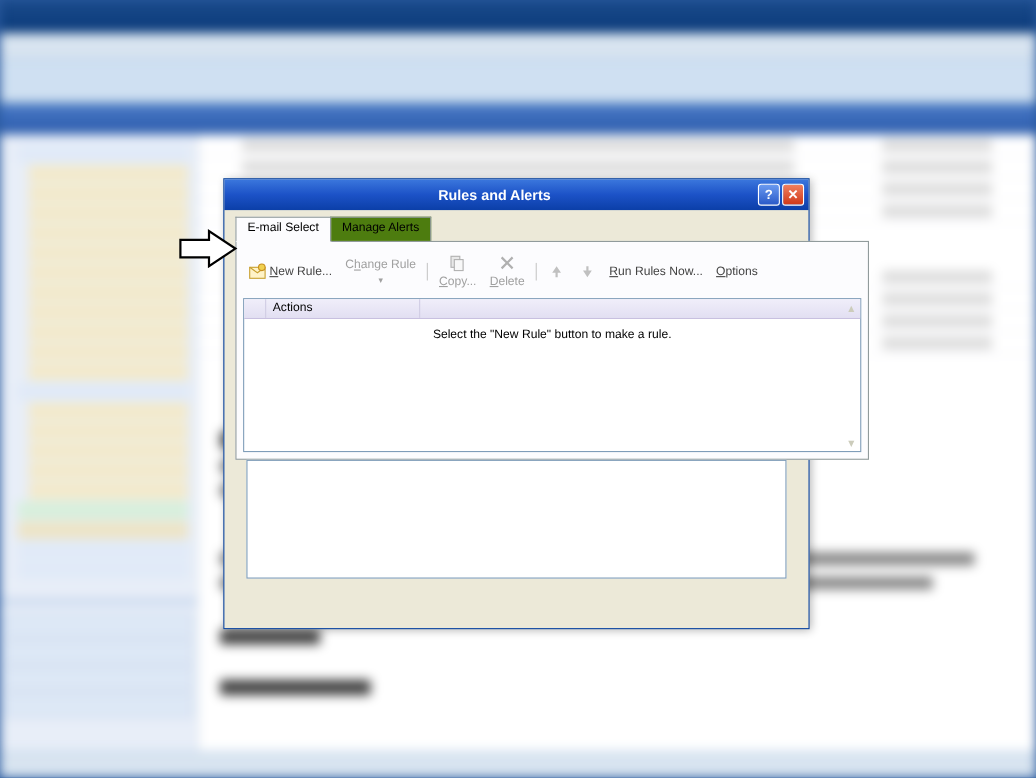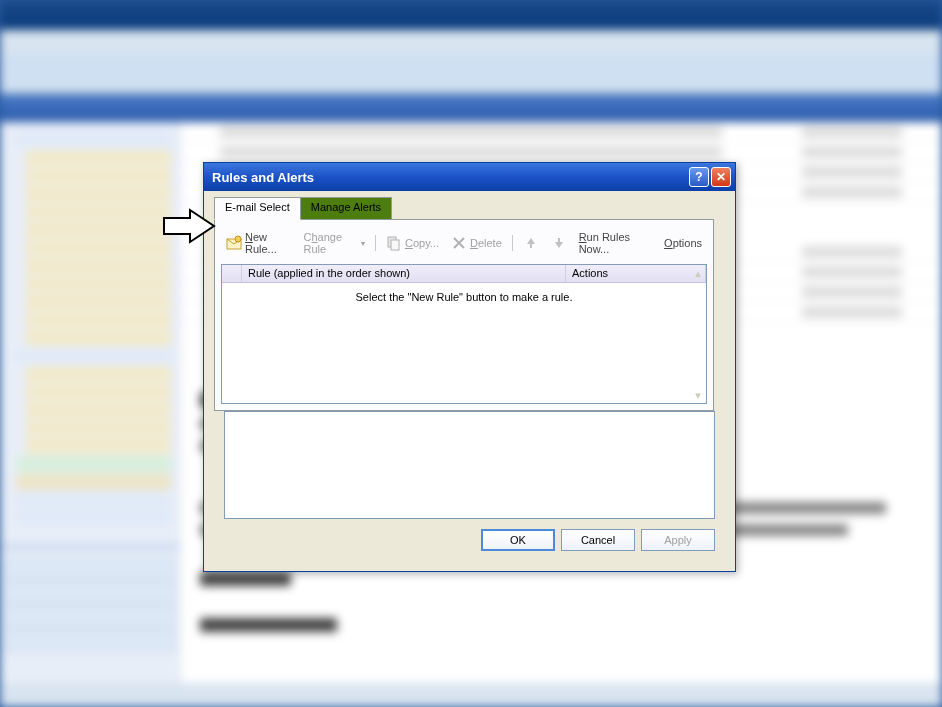--- a/index.html
+++ b/index.html
@@ -20,37 +20,37 @@
 .bg-nav-bottom { height: 22px; background: #dde8f6; margin: 2px 4px; border: 1px solid #c0d0e8; }
 .bg-main { flex: 1; background: #fff; }
 .bg-main-row { height: 20px; border-bottom: 1px dotted #dde; display: flex; }
 .bg-main-cell { flex: 1; height: 12px; margin: 4px 40px; background: #ddd; border-radius: 2px; }
 .bg-main-text { height: 12px; margin: 10px 20px; background: #888; width: 60%; border-radius: 2px; }
 .bg-status { position: absolute; bottom: 0; left: 0; right: 0; height: 24px; background: #d8e4f0; }
 
 
 .dialog { position: absolute; left: 203px; top: 162px; width: 533px; height: 410px; background: #ece9d8; border: 1px solid #0842a0; box-shadow: 2px 2px 8px rgba(0,0,0,.3); display: flex; flex-direction: column; }
 .dlg-title { height: 28px; background: linear-gradient(#3b77dd, #1c52c7 50%, #0b3fa8); display: flex; align-items: center; padding: 0 4px 0 8px; color: #fff; font-weight: bold; font-size: 13px; }
-.dlg-title-text { flex: 1; }
+.dlg-title-text { flex: 1; text-align: center; }
 .title-btn { width: 20px; height: 20px; margin-left: 2px; display: flex; align-items: center; justify-content: center; border-radius: 3px; font-size: 12px; font-weight: bold; cursor: pointer; }
 .title-help { background: linear-gradient(#6a9af0, #2a5ac8); border: 1px solid #fff; color: #fff; }
 .title-close { background: linear-gradient(#f08060, #d03818); border: 1px solid #fff; color: #fff; }
 
 .dlg-body { flex: 1; padding: 6px 10px 8px 10px; display: flex; flex-direction: column; }
 
 
 .tabs { display: flex; height: 22px; position: relative; z-index: 2; }
 .tab { padding: 3px 10px; font-size: 11px; border: 1px solid #919b9c; border-bottom: none; background: #4d7c0f; margin-right: -1px; cursor: pointer; position: relative; }
 .tab.active { background: #fcfcfe; border-bottom: 1px solid #fcfcfe; margin-bottom: -1px; z-index: 3; }
-.tab-panel { border: 1px solid #919b9c; background: #fcfcfe; padding: 6px; flex: 0 0 auto; width: 500px; }
+.tab-panel { border: 1px solid #919b9c; background: #fcfcfe; padding: 6px; flex: 0 0 auto; width: 576px; }
 
 
 .tb { display: flex; align-items: center; gap: 2px; padding: 2px 0 6px 0; font-size: 11px; color: #444; }
 .tb-btn { display: flex; align-items: center; gap: 3px; padding: 2px 4px; border: 1px solid transparent; cursor: pointer; }
-.tb-btn.disabled { color: #a0a0a0; cursor: default; }
+.tb-btn.disabled { color: #a0a0a0; cursor: default; flex-direction: column; }
 .tb-sep { width: 1px; height: 16px; background: #c8c8c8; margin: 0 3px; }
 .tb-ico { width: 16px; height: 16px; display: inline-block; }
 
 
 .rule-list { border: 1px solid #7f9db9; height: 140px; background: #fff; position: relative; }
 .rule-header { display: flex; background: linear-gradient(#f0eefa, #e2dff2); height: 18px; border-bottom: 1px solid #c8c0e0; font-size: 11px; }
 .rule-hcell { padding: 2px 6px; border-right: 1px solid #d0cce4; }
 .rule-hcell.chk { width: 20px; }
 .rule-hcell.name { flex: 1; }
 .rule-hcell.act { width: 140px; }
@@ -238,36 +238,30 @@
           <span><span class="u">R</span>un Rules Now...</span>
         </div>
         <div class="tb-btn">
           <span><span class="u">O</span>ptions</span>
         </div>
       </div>
 
       <div class="rule-list">
         <div class="rule-header">
           <div class="rule-hcell chk"></div>
-          <div class="rule-hcell name">Rule (applied in the order shown)</div>
           <div class="rule-hcell act">Actions</div>
         </div>
         <div class="rule-empty">Select the "New Rule" button to make a rule.</div>
         <div class="corner-arrow tr">▴</div>
         <div class="corner-arrow br">▾</div>
       </div>
     </div>
 
     <div class="desc-box"></div>
 
-    <div class="dlg-btns">
-      <button class="btn default">OK</button>
-      <button class="btn">Cancel</button>
-      <button class="btn disabled">Apply</button>
-    </div>
   </div>
 </div>
 
 <div class="pointer">
   <svg width="58" height="36">
     <path d="M4 10 L30 10 L30 2 L54 18 L30 34 L30 26 L4 26 Z" fill="#fff" stroke="#000" stroke-width="2"></path>
   </svg>
 </div>
 
 </body></html>

